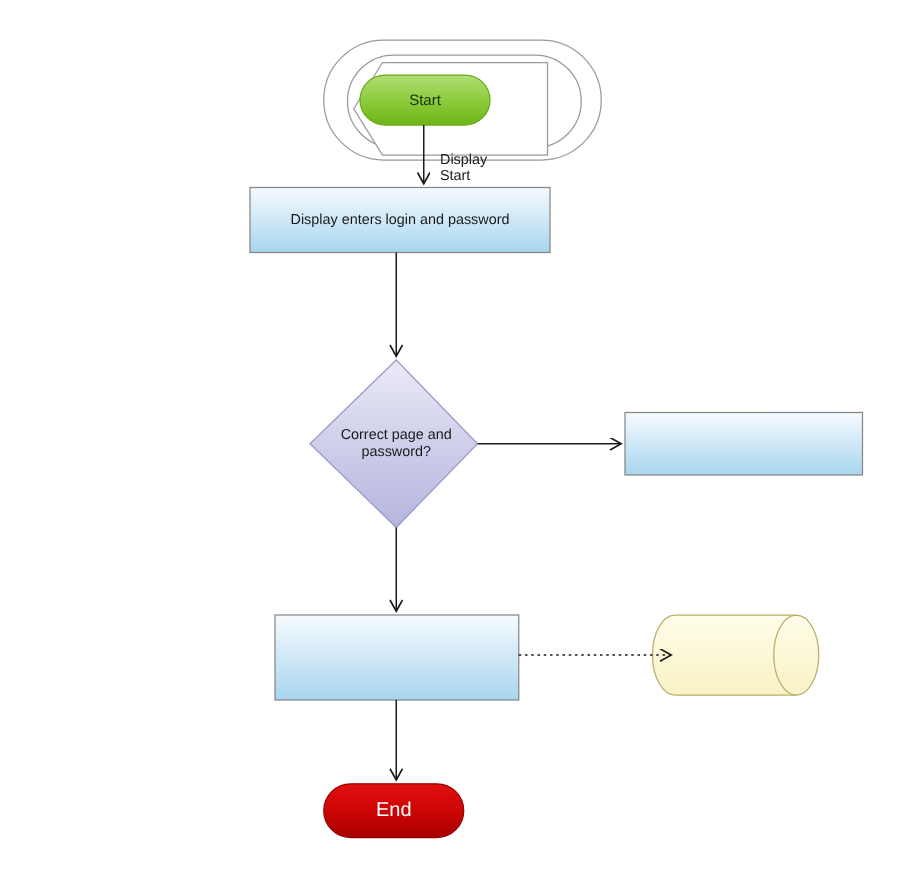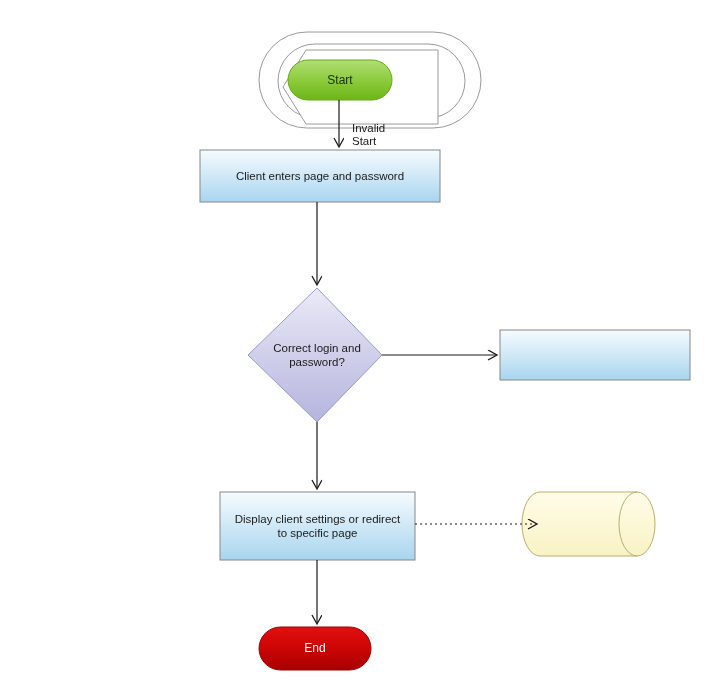--- a/index.html
+++ b/index.html
@@ -37,21 +37,21 @@
     line-height: 1.25;
     pointer-events: none;
     white-space: pre-line;
   }
   .label-start {
     color: #17310a;
     font-size: 12px;
   }
   .label-end {
     color: #ffffff;
-    font-size: 12px;
+    font-size: 16px;
   }
   .edge-label {
     position: absolute;
     font-size: 11.5px;
     color: #1a1a1a;
     line-height: 1.15;
     white-space: pre-line;
     text-align: left;
   }
 </style>
@@ -143,28 +143,26 @@
     <g>
       <path d="M 415,524 L 536,524" fill="none" stroke="#1a1a1a" stroke-width="1.2" stroke-dasharray="2,3" marker-end="url(#openarrow)"></path>
     </g>
     <g>
       <path d="M 317,560 L 317,623" fill="none" stroke="#1a1a1a" stroke-width="1.2" marker-end="url(#openarrow)"></path>
     </g>
   </svg>
 
   <div class="node-label label-start" style="left:288px; top:60px; width:104px; height:40px;">Start</div>
 
-  <div class="node-label" style="left:200px; top:150px; width:240px; height:52px;">Client enters page and password</div>
+  <div class="node-label" style="left:200px; top:150px; width:240px; height:52px;">Display enters login and password</div>
 
-  <div class="node-label" style="left:248px; top:288px; width:138px; height:134px;">Correct login and
+  <div class="node-label" style="left:248px; top:288px; width:138px; height:134px;">Correct page and
 password?</div>
 
 
-  <div class="node-label" style="left:220px; top:492px; width:195px; height:68px;">Display client settings or redirect
-to specific page</div>
 
 
   <div class="node-label label-end" style="left:259px; top:627px; width:112px; height:43px;">End</div>
 
-  <div class="edge-label" style="left:352px; top:122px;">Invalid
+  <div class="edge-label" style="left:352px; top:122px;">Display
 Start</div>
 
 </div>
 
 </body></html>

